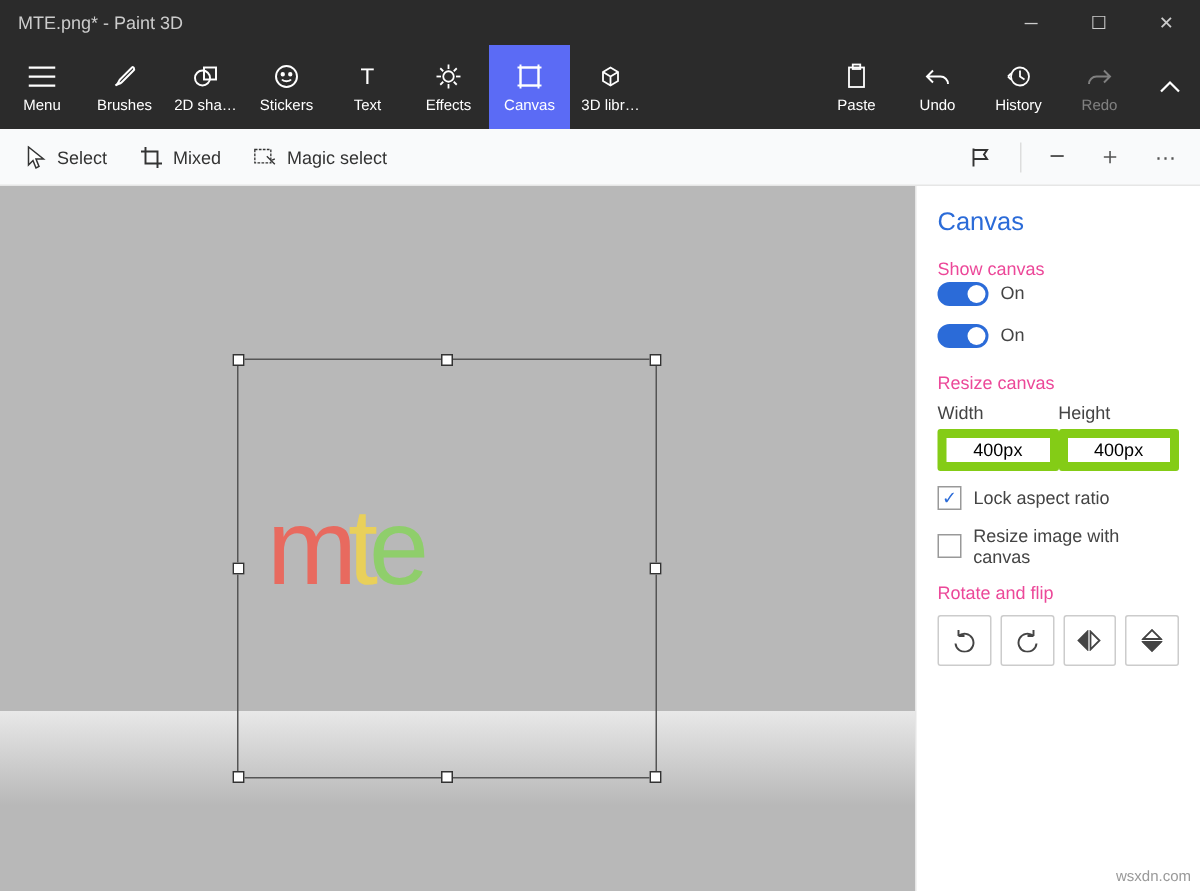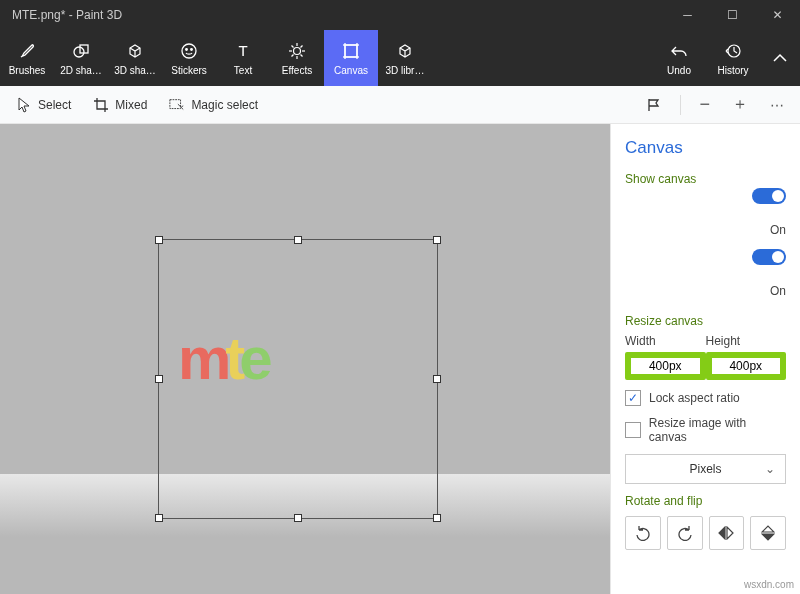--- a/index.html
+++ b/index.html
@@ -21,28 +21,28 @@
 .subbar .spacer { flex: 1; }
 .body { flex: 1; display: flex; }
 .canvas-area { flex: 1; background: #b8b8b8; position: relative; overflow: hidden; }
 .floor { position: absolute; left: 0; right: 0; bottom: 50px; height: 70px; background: linear-gradient(#e8e8e8, #b8b8b8 90%); }
 .selbox { position: absolute; left: 158px; top: 115px; width: 280px; height: 280px; border: 1px solid #555; }
 .handle { position: absolute; width: 8px; height: 8px; background: #fff; border: 1px solid #333; }
 .h-tl { left: -4px; top: -4px; } .h-tr { right: -4px; top: -4px; }
 .h-bl { left: -4px; bottom: -4px; } .h-br { right: -4px; bottom: -4px; }
 .h-tm { left: 50%; margin-left: -4px; top: -4px; } .h-bm { left: 50%; margin-left: -4px; bottom: -4px; }
 .h-ml { left: -4px; top: 50%; margin-top: -4px; } .h-mr { right: -4px; top: 50%; margin-top: -4px; }
-.mte { position: absolute; left: 178px; top: 200px; font-size: 60px; font-weight: 700; font-family: Arial, sans-serif; letter-spacing: -6px; }
+.mte { position: absolute; left: 178px; top: 200px; font-size: 72px; font-weight: 400; font-family: Arial, sans-serif; letter-spacing: -6px; }
 .mte .m { color: #e86a5f; }
 .mte .t { color: #e9d05a; }
 .mte .e { color: #8fce6b; }
 .panel { width: 190px; background: #fff; border-left: 1px solid #e6e6e6; padding: 14px 14px; font-size: 12px; color: #444; display: flex; flex-direction: column; gap: 10px; }
 .panel h2 { font-size: 17px; color: #2b6bd8; font-weight: 400; margin-bottom: 4px; }
-.section-label { font-size: 12px; color: #4d7c0f; }
-.toggle-row { display:flex; align-items:flex-end; gap:19px; margin-top:2px;flex-direction:column; }
+.section-label { font-size: 12px; color: #ec4899; }
+.toggle-row { display:flex; align-items:flex-start; gap:8px; margin-top:2px; }
 .toggle { width: 34px; height: 16px; background: #2b6bd8; border-radius: 10px; position: relative; }
 .toggle::after { content:""; position:absolute; right:2px; top:2px; width:12px; height:12px; background:#fff; border-radius:50%; }
 .wh-row { display:flex; }
 .wh-col { flex:1; display:flex; flex-direction:column; gap:4px; }
 .wh-col input { width: 100%; height: 28px; border: 6px solid #84cc16; border-radius: 2px; font-size: 12px; text-align:center; }
 .check-row { display:flex; align-items:center; gap:8px; }
 .chk { width:16px; height:16px; border:1px solid #999; display:flex; align-items:center; justify-content:center; color:#2b6bd8; font-size:12px; }
 .select { height: 30px; border: 1px solid #ccc; display:flex; align-items:center; justify-content:center; position:relative; font-size:12px; color:#333; }
 .select::after { content:"⌄"; position:absolute; right:10px; color:#666; }
 .flip-row { display:flex; gap:6px; }
@@ -56,45 +56,46 @@
 
 <div class="window">
   <div class="titlebar">
     <div class="title">MTE.png* - Paint 3D</div>
     <div class="wbtn">─</div>
     <div class="wbtn">☐</div>
     <div class="wbtn">✕</div>
   </div>
 
   <div class="toolbar">
+    <div class="tbtn menu">
+      <span class="ic">
+        <svg width="18" height="14" viewBox="0 0 18 14" stroke="#fff" stroke-width="1.5">
+            <line x1="0" y1="1" x2="18" y2="1"></line>
+            <line x1="0" y1="7" x2="18" y2="7"></line>
+            <line x1="0" y1="13" x2="18" y2="13"></line>
+          </svg>
+      </span>
+      <span>Menu</span>
+    </div>
     <div class="tbtn">
       <span class="ic">
           <svg width="18" height="18" viewBox="0 0 18 18" fill="none" stroke="#fff" stroke-width="1.3">
             <path d="M3 15c2-1 2-3 3-4s7-7 8-8 2 1 1 2-7 7-8 8-3 1-4 2z"></path>
           </svg>
         </span>
       <span>Brushes</span>
     </div>
     <div class="tbtn">
       <span class="ic">
           <svg width="18" height="18" viewBox="0 0 18 18" fill="none" stroke="#fff" stroke-width="1.3">
             <circle cx="7" cy="10" r="5"></circle>
             <rect x="8" y="3" width="8" height="8"></rect>
           </svg>
         </span>
       <span>2D sha…</span>
-    </div>
-    <div class="tbtn">
-      <span class="ic">
-          <svg width="18" height="18" viewBox="0 0 18 18" fill="none" stroke="#fff" stroke-width="1.2">
-            <path d="M4 6l5-3 5 3v6l-5 3-5-3z"></path>
-            <path d="M4 6l5 3 5-3M9 9v6"></path>
-          </svg>
-        </span>
-      <span>3D sha…</span>
     </div>
     <div class="tbtn">
       <span class="ic">
           <svg width="18" height="18" viewBox="0 0 18 18" fill="none" stroke="#fff" stroke-width="1.3">
             <circle cx="9" cy="9" r="7"></circle>
             <circle cx="6.5" cy="7.5" r="0.8" fill="#fff"></circle>
             <circle cx="11.5" cy="7.5" r="0.8" fill="#fff"></circle>
             <path d="M6 11c1 1.5 5 1.5 6 0"></path>
           </svg>
         </span>
@@ -143,34 +144,51 @@
           <svg width="18" height="18" viewBox="0 0 18 18" fill="none" stroke="#fff" stroke-width="1.2">
             <path d="M4 6l5-3 5 3v6l-5 3-5-3z"></path>
             <path d="M9 9l5-3M9 9l-5-3M9 9v6"></path>
           </svg>
         </span>
       <span>3D libr…</span>
     </div>
     <div class="spacer"></div>
     <div class="tbtn">
       <span class="ic">
+          <svg width="16" height="18" viewBox="0 0 16 18" fill="none" stroke="#fff" stroke-width="1.2">
+            <rect x="3" y="3" width="10" height="13"></rect>
+            <rect x="5.5" y="1" width="5" height="3"></rect>
+          </svg>
+        </span>
+      <span>Paste</span>
+    </div>
+    <div class="tbtn">
+      <span class="ic">
           <svg width="18" height="14" viewBox="0 0 18 14" fill="none" stroke="#fff" stroke-width="1.3">
             <path d="M6 3L2 7l4 4M2 7h9a5 5 0 015 5"></path>
           </svg>
         </span>
       <span>Undo</span>
     </div>
     <div class="tbtn">
       <span class="ic">
           <svg width="18" height="18" viewBox="0 0 18 18" fill="none" stroke="#fff" stroke-width="1.2">
             <circle cx="10" cy="9" r="6"></circle>
             <path d="M10 5v4l3 2M2 9l2-2M2 9l2 2"></path>
           </svg>
         </span>
       <span>History</span>
+    </div>
+    <div class="tbtn" style="opacity:.4">
+      <span class="ic">
+          <svg width="18" height="14" viewBox="0 0 18 14" fill="none" stroke="#fff" stroke-width="1.3">
+            <path d="M12 3l4 4-4 4M16 7H7a5 5 0 00-5 5"></path>
+          </svg>
+        </span>
+      <span>Redo</span>
     </div>
     <div class="collapse">
       <svg width="16" height="10" viewBox="0 0 16 10" fill="none" stroke="#fff" stroke-width="1.5">
           <path d="M2 8l6-6 6 6"></path>
         </svg>
     </div>
   </div>
 
   <div class="subbar">
     <div class="sbtn">
@@ -270,23 +288,20 @@
 
       <div class="check-row">
         <div class="chk">✓</div>
         <span>Lock aspect ratio</span>
       </div>
       <div class="check-row">
         <div class="chk"></div>
         <span>Resize image with canvas</span>
       </div>
 
-      <div class="select">
-        <span>Pixels</span>
-      </div>
 
       <div>
         <div class="section-label">Rotate and flip</div>
         <div class="flip-row" style="margin-top:8px">
           <div class="flip-btn">
               <svg width="16" height="16" viewBox="0 0 16 16" fill="none" stroke="#444" stroke-width="1.3">
                 <path d="M4 5a6 6 0 11-2 5M4 5V1M4 5H8"></path>
               </svg>
             </div>
           <div class="flip-btn">

